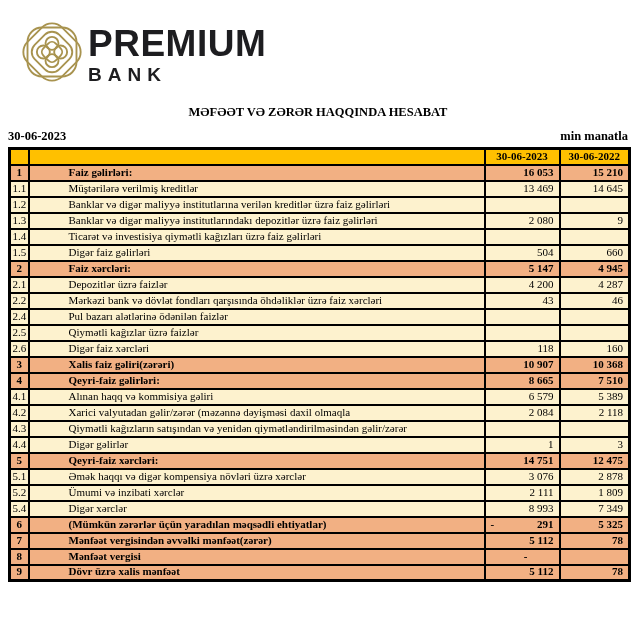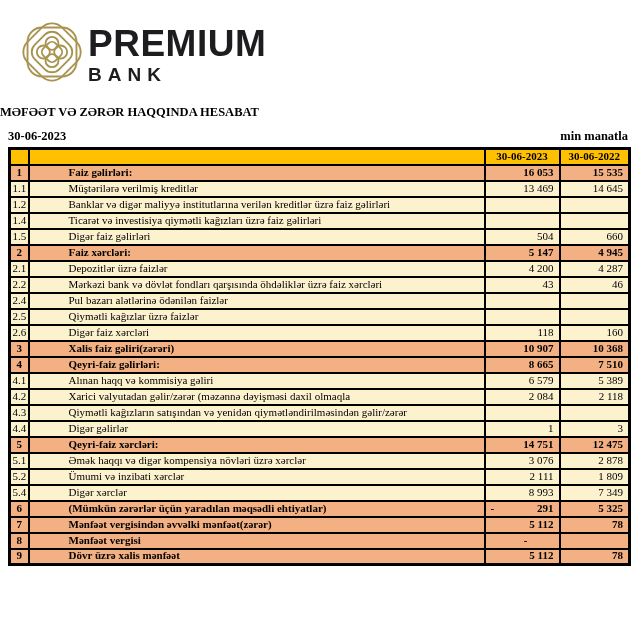--- a/index.html
+++ b/index.html
@@ -9,21 +9,21 @@
   
   .logo { position:absolute; top:16px; left:16px; display:flex; align-items:center; gap:0; }
   .logo-emblem { width:72px; height:72px; }
   .logo-text { display:flex; flex-direction:column; line-height:1; }
   .logo-brand { font-family:"Liberation Sans", sans-serif; font-weight:700; font-size:37px;
                 letter-spacing:0.5px; color:#1d1d20; }
   .logo-sub   { font-family:"Liberation Sans", sans-serif; font-weight:700; font-size:19px;
                 letter-spacing:6px; color:#1d1d20; margin-top:3px; }
 
   
-  .report-title { position:absolute; top:105px; left:0; width:636px; text-align:left;
+  .report-title { position:absolute; top:105px; left:0; width:636px; text-align:center;
                   font-weight:700; font-size:12.5px; }
   .meta-row { position:absolute; top:129px; left:8px; width:620px;
               display:flex; justify-content:space-between; font-weight:700; font-size:12.5px; }
 
   
   table.report { position:absolute; top:147px; left:8px; width:620px;
                  border-collapse:collapse; table-layout:fixed; border:3px solid #000; }
   td { border:2px solid #000; height:16px; font-size:11px; line-height:1.05;
        padding:0 3px; overflow:hidden; white-space:nowrap; vertical-align:middle; }
 
@@ -80,33 +80,39 @@
     <tr class="colhead">
       <td class="cell-no"></td>
       <td class="cell-label"></td>
       <td>30-06-2023</td>
       <td>30-06-2022</td>
     </tr>
   <tr class="section">
     <td class="cell-no">1</td>
     <td class="cell-label">Faiz gəlirləri:</td>
     <td class="cell-val">16 053</td>
-    <td class="cell-val">15 535</td>
+    <td class="cell-val">15 210</td>
   </tr>
       <tr class="detail">
     <td class="cell-no">1.1</td>
     <td class="cell-label">Müştərilərə verilmiş kreditlər</td>
     <td class="cell-val">13 469</td>
     <td class="cell-val">14 645</td>
   </tr>
       <tr class="detail">
     <td class="cell-no">1.2</td>
     <td class="cell-label">Banklar və digər maliyyə institutlarına verilən kreditlər üzrə faiz gəlirləri</td>
     <td class="cell-val"></td>
     <td class="cell-val"></td>
+  </tr>
+      <tr class="detail">
+    <td class="cell-no">1.3</td>
+    <td class="cell-label">Banklar və digər maliyyə institutlarındakı depozitlər üzrə faiz gəlirləri</td>
+    <td class="cell-val">2 080</td>
+    <td class="cell-val">9</td>
   </tr>
       <tr class="detail">
     <td class="cell-no">1.4</td>
     <td class="cell-label">Ticarət və investisiya qiymətli kağızları üzrə faiz gəlirləri</td>
     <td class="cell-val"></td>
     <td class="cell-val"></td>
   </tr>
       <tr class="detail">
     <td class="cell-no">1.5</td>
     <td class="cell-label">Digər faiz gəlirləri</td>

